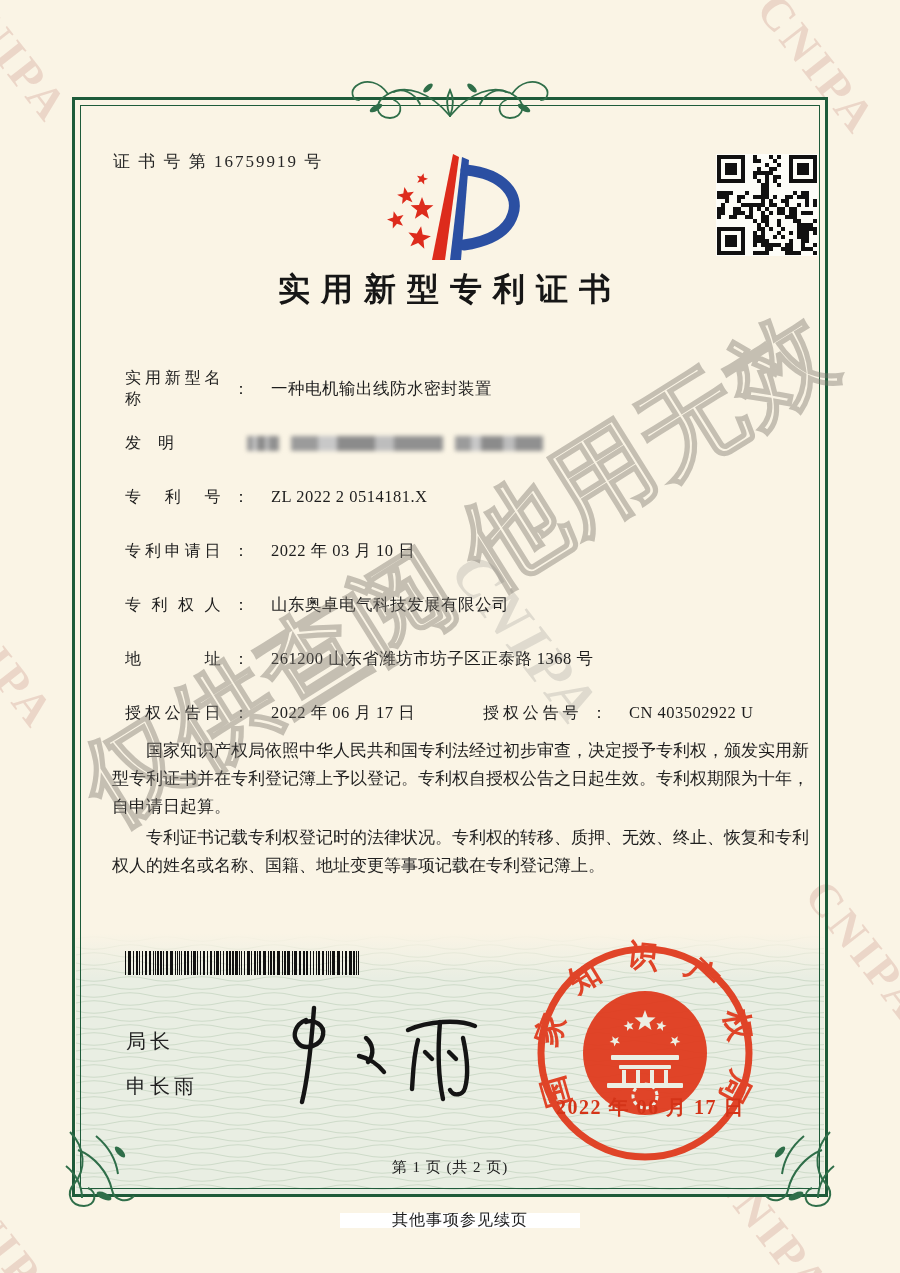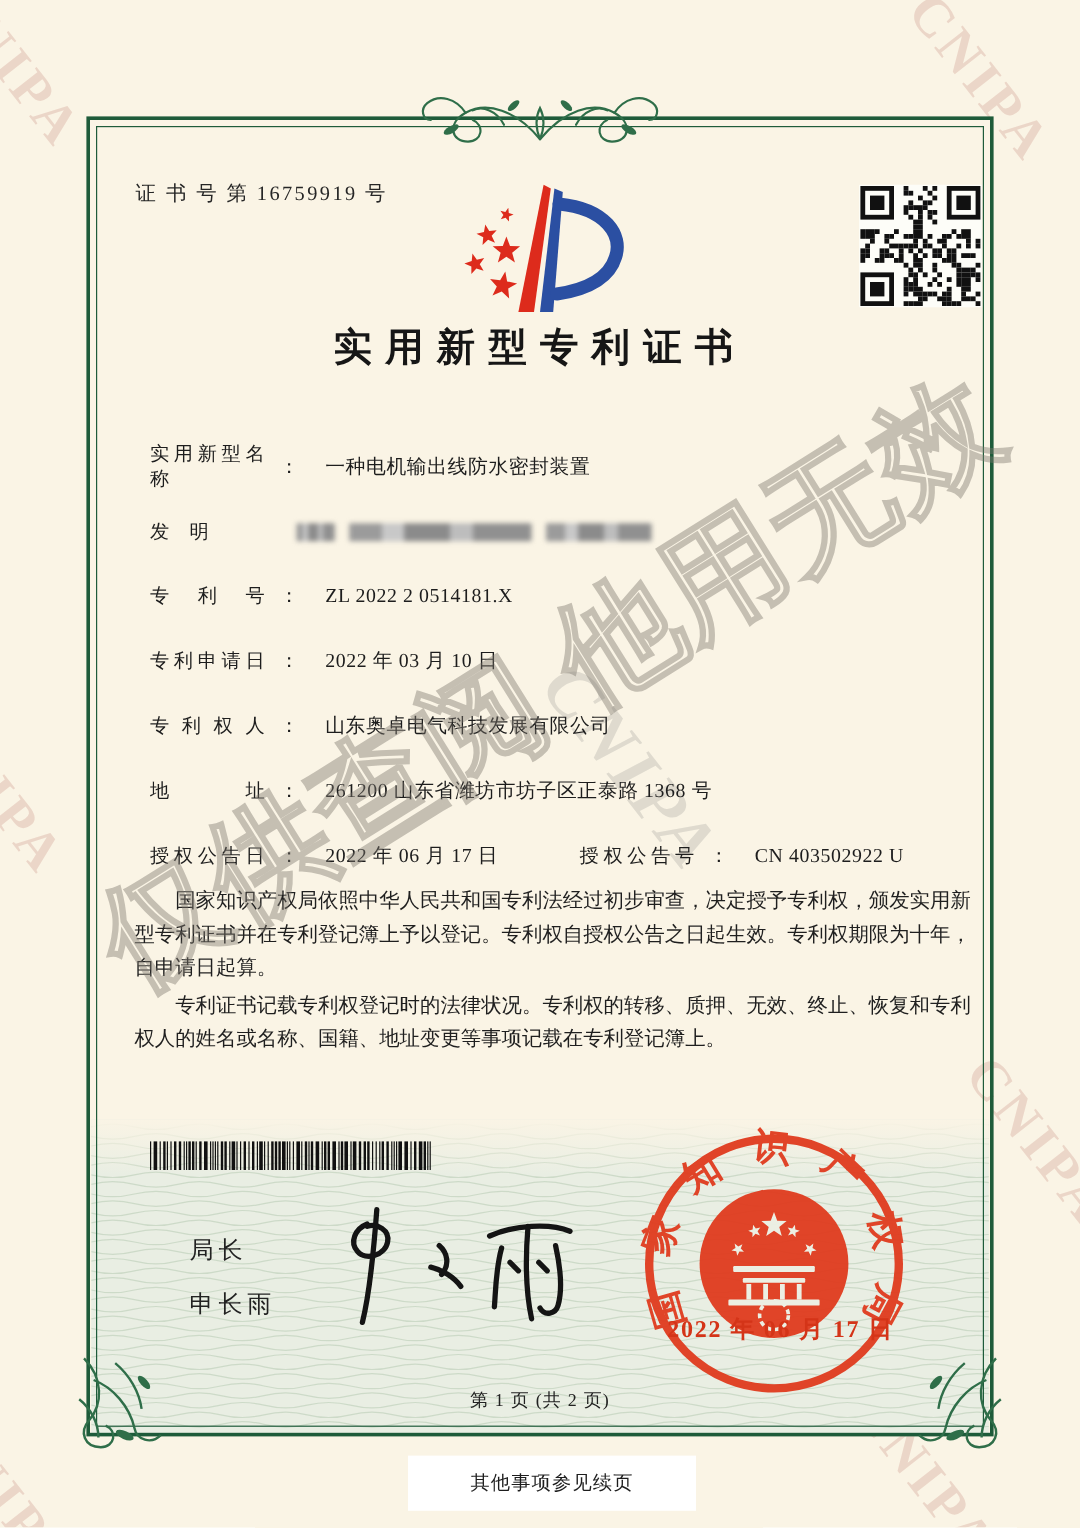--- a/index.html
+++ b/index.html
@@ -58,28 +58,28 @@
   .fvalue.w-date{ display:inline-block; width:200px;}
   .label2{ margin-left:0;}
   .redacted{ display:flex; align-items:center; gap:12px; margin-left:14px; filter:blur(2px);}
   .redacted span{ display:inline-block; height:15px; border-radius:1px;
     background:linear-gradient(90deg,#9b9b9b 0 18%, #c8c8c8 18% 30%, #8b8b8b 30% 55%, #bdbdbd 55% 68%, #909090 68% 100%);}
   .paras{ position:absolute; left:112px; top:737px; width:706px; z-index:5;}
   .paras p{ margin:0 0 3px 0; font-size:17px; line-height:28px; text-indent:2em; color:#1f1f1f;}
   .barcode{ position:absolute; left:125px; top:951px; z-index:6;}
   .director{ position:absolute; left:126px; top:1028px; z-index:6;
     font-family:"Liberation Sans","DejaVu Sans",sans-serif; font-size:20px; color:#222; font-weight:500;}
-  .director div{ margin-bottom:18px; letter-spacing:4px;margin-left:32px;}
+  .director div{ margin-bottom:18px; letter-spacing:4px;}
   .signature{ position:absolute; left:262px; top:1000px; z-index:6;}
   .seal{ position:absolute; left:530px; top:938px; z-index:7; opacity:.94;}
   .seal-date{ position:absolute; left:556px; top:1094px; width:220px; z-index:8;
     color:#d43418; font-size:20px; font-weight:700; letter-spacing:1.5px; white-space:nowrap;}
   .footer-page{ position:absolute; left:72px; top:1158px; width:756px; text-align:center;
     font-size:15px; color:#222; z-index:6; letter-spacing:1px;}
-  .cont-strip{ position:absolute; left:340px; top:1213px; width:240px; height:46px;
+  .cont-strip{ position:absolute; left:340px; top:1213px; width:240px; height:15px;
     background:#ffffff; display:flex; align-items:center; justify-content:center; z-index:5;}
   .cont-strip span{ font-size:16px; letter-spacing:1px; color:#1d1d1d;}
   .ornament{ position:absolute; z-index:4; pointer-events:none;}
 </style>
 </head>
 <body>
 
 <div class="page">
 
   <div class="wm-cnipa" style="left:-20px;top:-28px;">CNIPA</div>

